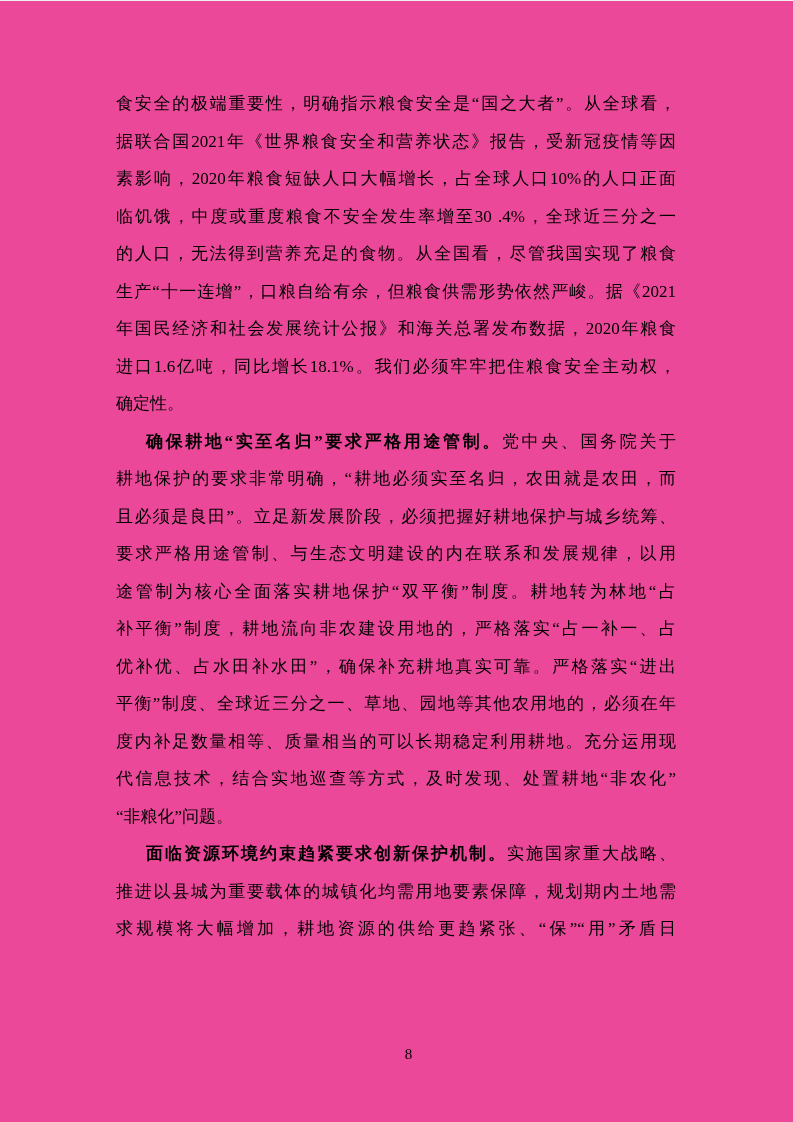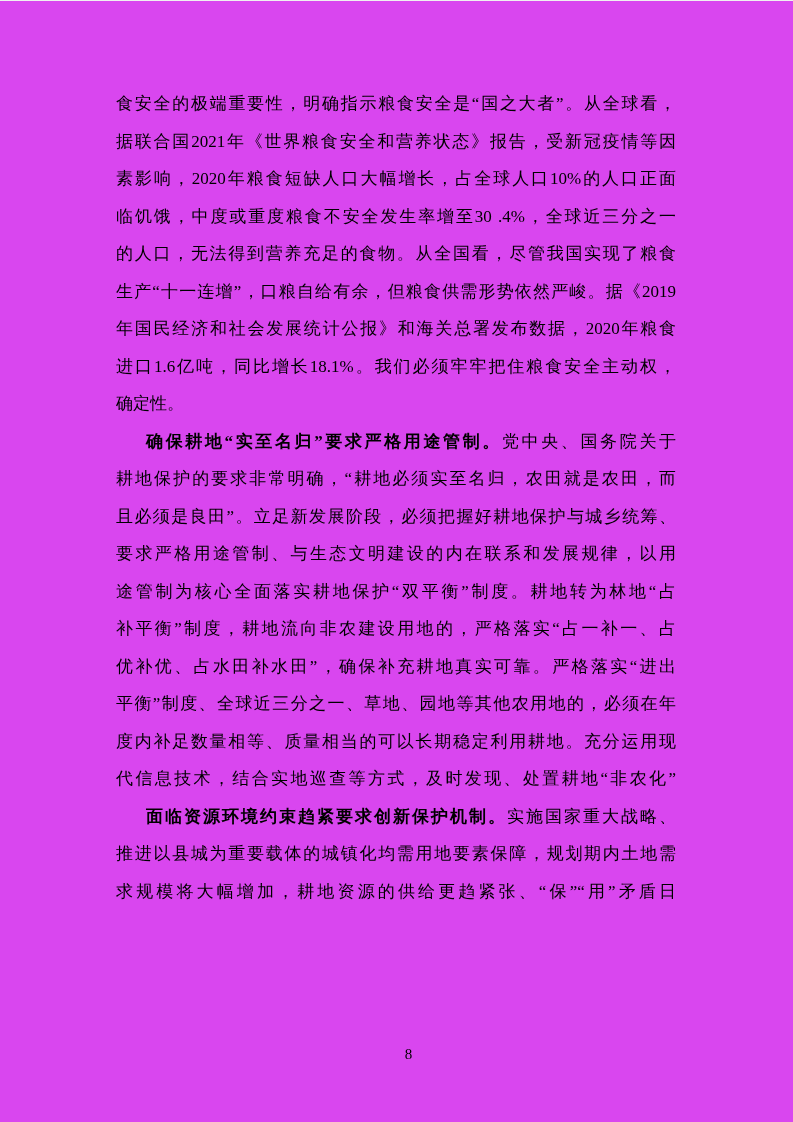--- a/index.html
+++ b/index.html
@@ -11,21 +11,21 @@
     height: 1122px;
     position: relative;
     background: #ffffff;
     font-family: "Liberation Serif", "DejaVu Serif", serif;
     color: #000000;
     overflow: hidden;
   }
   .page {
     position: absolute;
     inset: 0;
-    background: #d946ef;
+    background: #ec4899;
     border-top: 1px solid #f0f0f0;
   }
   .page-body {
     position: absolute;
     left: 116px;
     top: 84px;
     width: 560px;
   }
   .paragraph {
     margin: 0;
@@ -68,36 +68,37 @@
 <body>
 
 <div class="page">
   <div class="page-body">
       <div class="paragraph">
         <div class="line"><span class="seg">食安全的极端重要性，明确指示粮食安全是“国之大者”。从全球看，</span></div>
         <div class="line"><span class="seg">据联合国2021年《世界粮食安全和营养状态》报告，受新冠疫情等因</span></div>
         <div class="line"><span class="seg">素影响，2020年粮食短缺人口大幅增长，占全球人口10%的人口正面</span></div>
         <div class="line"><span class="seg">临饥饿，中度或重度粮食不安全发生率增至30 .4%，全球近三分之一</span></div>
         <div class="line"><span class="seg">的人口，无法得到营养充足的食物。从全国看，尽管我国实现了粮食</span></div>
-        <div class="line"><span class="seg">生产“十一连增”，口粮自给有余，但粮食供需形势依然严峻。据《2019</span></div>
+        <div class="line"><span class="seg">生产“十一连增”，口粮自给有余，但粮食供需形势依然严峻。据《2021</span></div>
         <div class="line"><span class="seg">年国民经济和社会发展统计公报》和海关总署发布数据，2020年粮食</span></div>
         <div class="line"><span class="seg">进口1.6亿吨，同比增长18.1%。我们必须牢牢把住粮食安全主动权，</span></div>
         <div class="line flush-left"><span class="seg">确定性。</span></div>
       </div>
       <div class="paragraph">
         <div class="line indent"><span class="seg bold">确保耕地“实至名归”要求严格用途管制。</span><span class="seg">党中央、国务院关于</span></div>
         <div class="line"><span class="seg">耕地保护的要求非常明确，“耕地必须实至名归，农田就是农田，而</span></div>
         <div class="line"><span class="seg">且必须是良田”。立足新发展阶段，必须把握好耕地保护与城乡统筹、</span></div>
         <div class="line"><span class="seg">要求严格用途管制、与生态文明建设的内在联系和发展规律，以用</span></div>
         <div class="line"><span class="seg">途管制为核心全面落实耕地保护“双平衡”制度。耕地转为林地“占</span></div>
         <div class="line"><span class="seg">补平衡”制度，耕地流向非农建设用地的，严格落实“占一补一、占</span></div>
         <div class="line"><span class="seg">优补优、占水田补水田”，确保补充耕地真实可靠。严格落实“进出</span></div>
         <div class="line"><span class="seg">平衡”制度、全球近三分之一、草地、园地等其他农用地的，必须在年</span></div>
         <div class="line"><span class="seg">度内补足数量相等、质量相当的可以长期稳定利用耕地。充分运用现</span></div>
         <div class="line"><span class="seg">代信息技术，结合实地巡查等方式，及时发现、处置耕地“非农化”</span></div>
+        <div class="line flush-left"><span class="seg">“非粮化”问题。</span></div>
       </div>
       <div class="paragraph">
         <div class="line indent"><span class="seg bold">面临资源环境约束趋紧要求创新保护机制。</span><span class="seg">实施国家重大战略、</span></div>
         <div class="line"><span class="seg">推进以县城为重要载体的城镇化均需用地要素保障，规划期内土地需</span></div>
         <div class="line"><span class="seg">求规模将大幅增加，耕地资源的供给更趋紧张、“保”“用”矛盾日</span></div>
       </div>
     </div>
   <div class="footer">8</div>
 </div>
 

